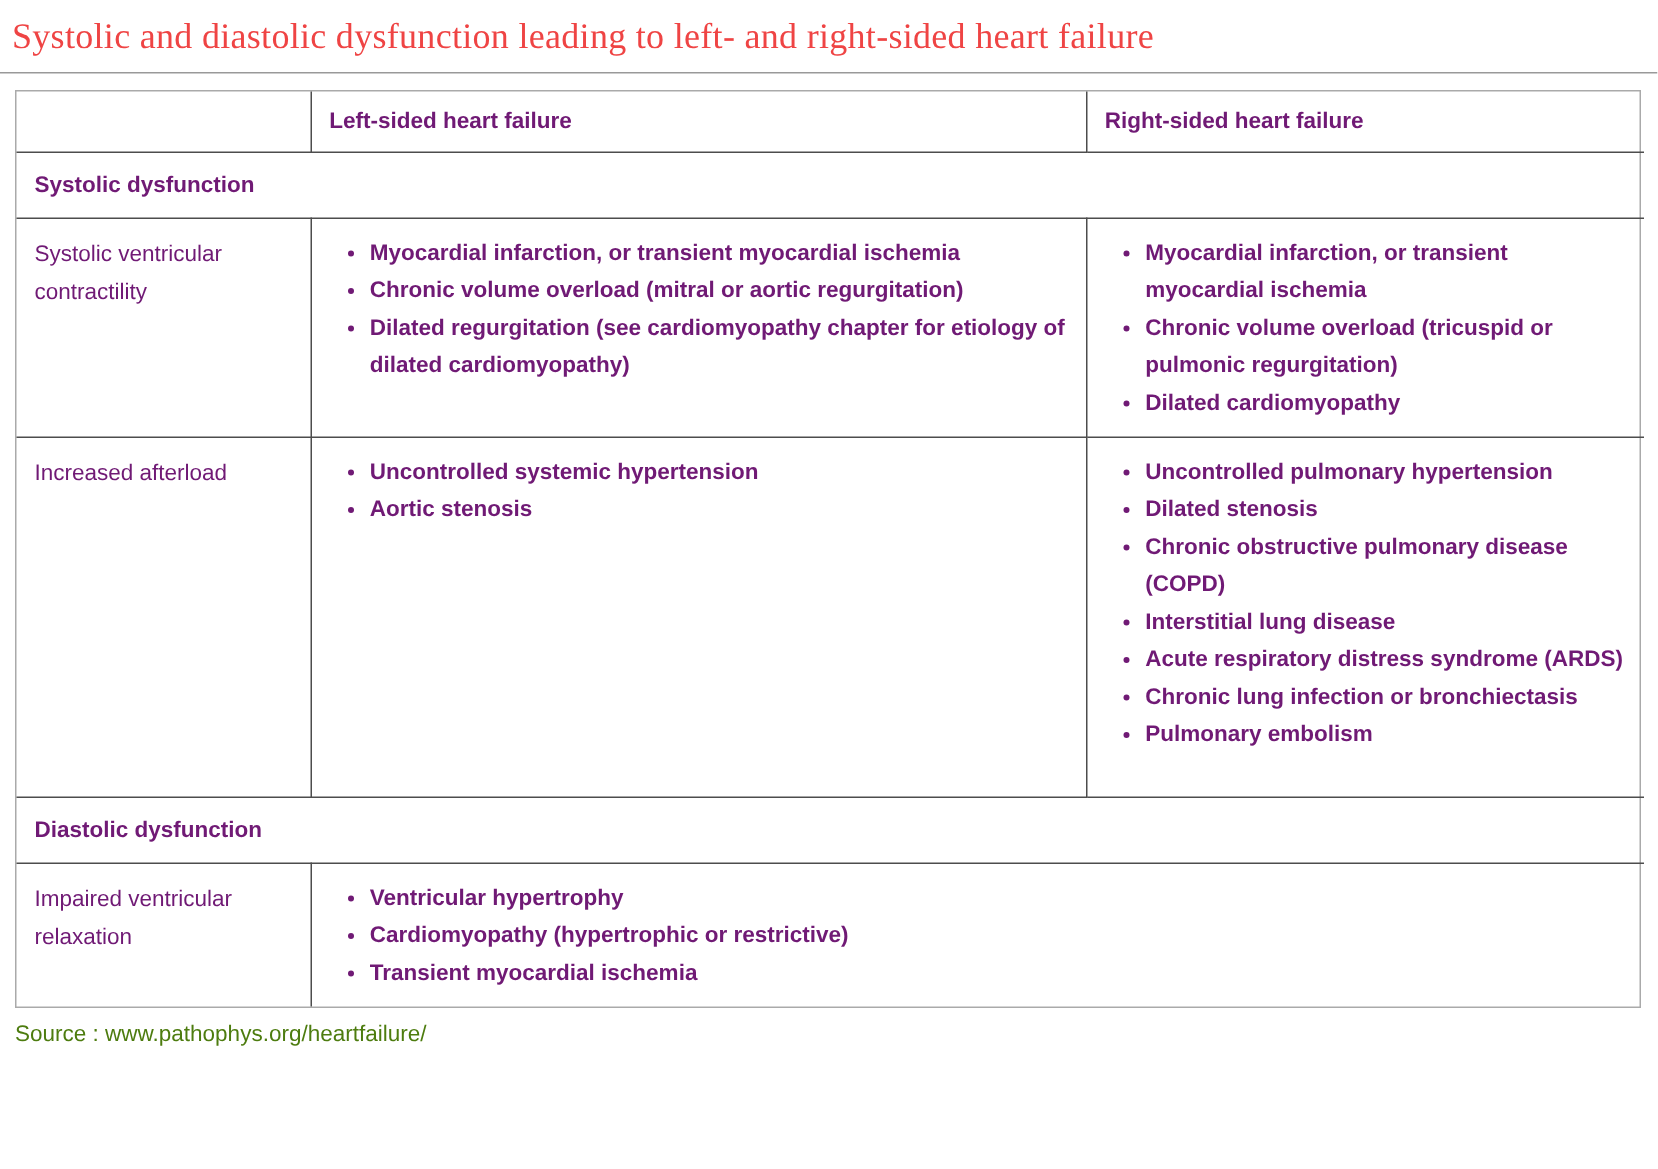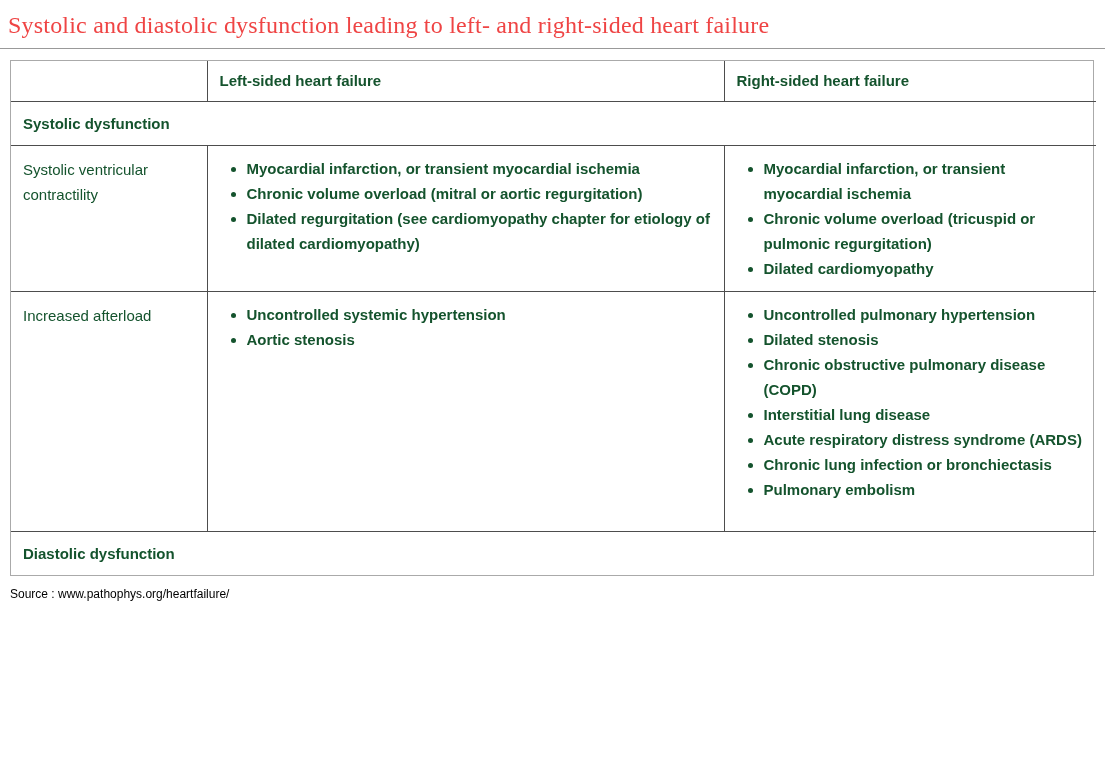--- a/index.html
+++ b/index.html
@@ -34,21 +34,21 @@
   .table-wrap {
     margin: 0 11px 0 10px;
     border: 1px solid #aaaaaa;
     background: #ffffff;
   }
   table.hf-table {
     border-collapse: collapse;
     table-layout: fixed;
     width: 100%;
     font-size: 15px;
-    color: #14532d;
+    color: #701a75;
   }
   .hf-table th, .hf-table td {
     border: 1px solid #4d4d4d;
     vertical-align: top;
     text-align: left;
     padding: 10px 12px;
     line-height: 25px;
     font-weight: 400;
   }
   
@@ -84,22 +84,22 @@
     padding: 0;
     line-height: 25px;
   }
 
   tr.r-contractility { height: 145px; }
   tr.r-afterload     { height: 240px; }
   tr.r-relaxation    { height: 96px; }
   tr.r-filling       { height: 70px; }
 
   .source-line {
-    font-size: 12px;
-    color: #000000;
+    font-size: 15px;
+    color: #4d7c0f;
     margin: 10px 0 0 10px;
     line-height: 16px;
   }
 </style>
 </head>
 <body>
 
 <h1 class="page-title">Systolic and diastolic dysfunction leading to left- and right-sided heart failure</h1>
 <hr class="title-rule">
 
@@ -158,18 +158,28 @@
             <li>Chronic lung infection or bronchiectasis</li>
             <li>Pulmonary embolism</li>
           </ul>
         </td>
       </tr>
 
       <tr class="section-row">
         <td colspan="3">Diastolic dysfunction</td>
       </tr>
 
+      <tr class="r-relaxation">
+        <td class="row-label">Impaired ventricular relaxation</td>
+        <td class="causes-cell" colspan="2">
+          <ul>
+            <li>Ventricular hypertrophy</li>
+            <li>Cardiomyopathy (hypertrophic or restrictive)</li>
+            <li>Transient myocardial ischemia</li>
+          </ul>
+        </td>
+      </tr>
 
     </tbody>
   </table>
 </div>
 
 <p class="source-line">Source : www.pathophys.org/heartfailure/</p>
 
 </body></html>

